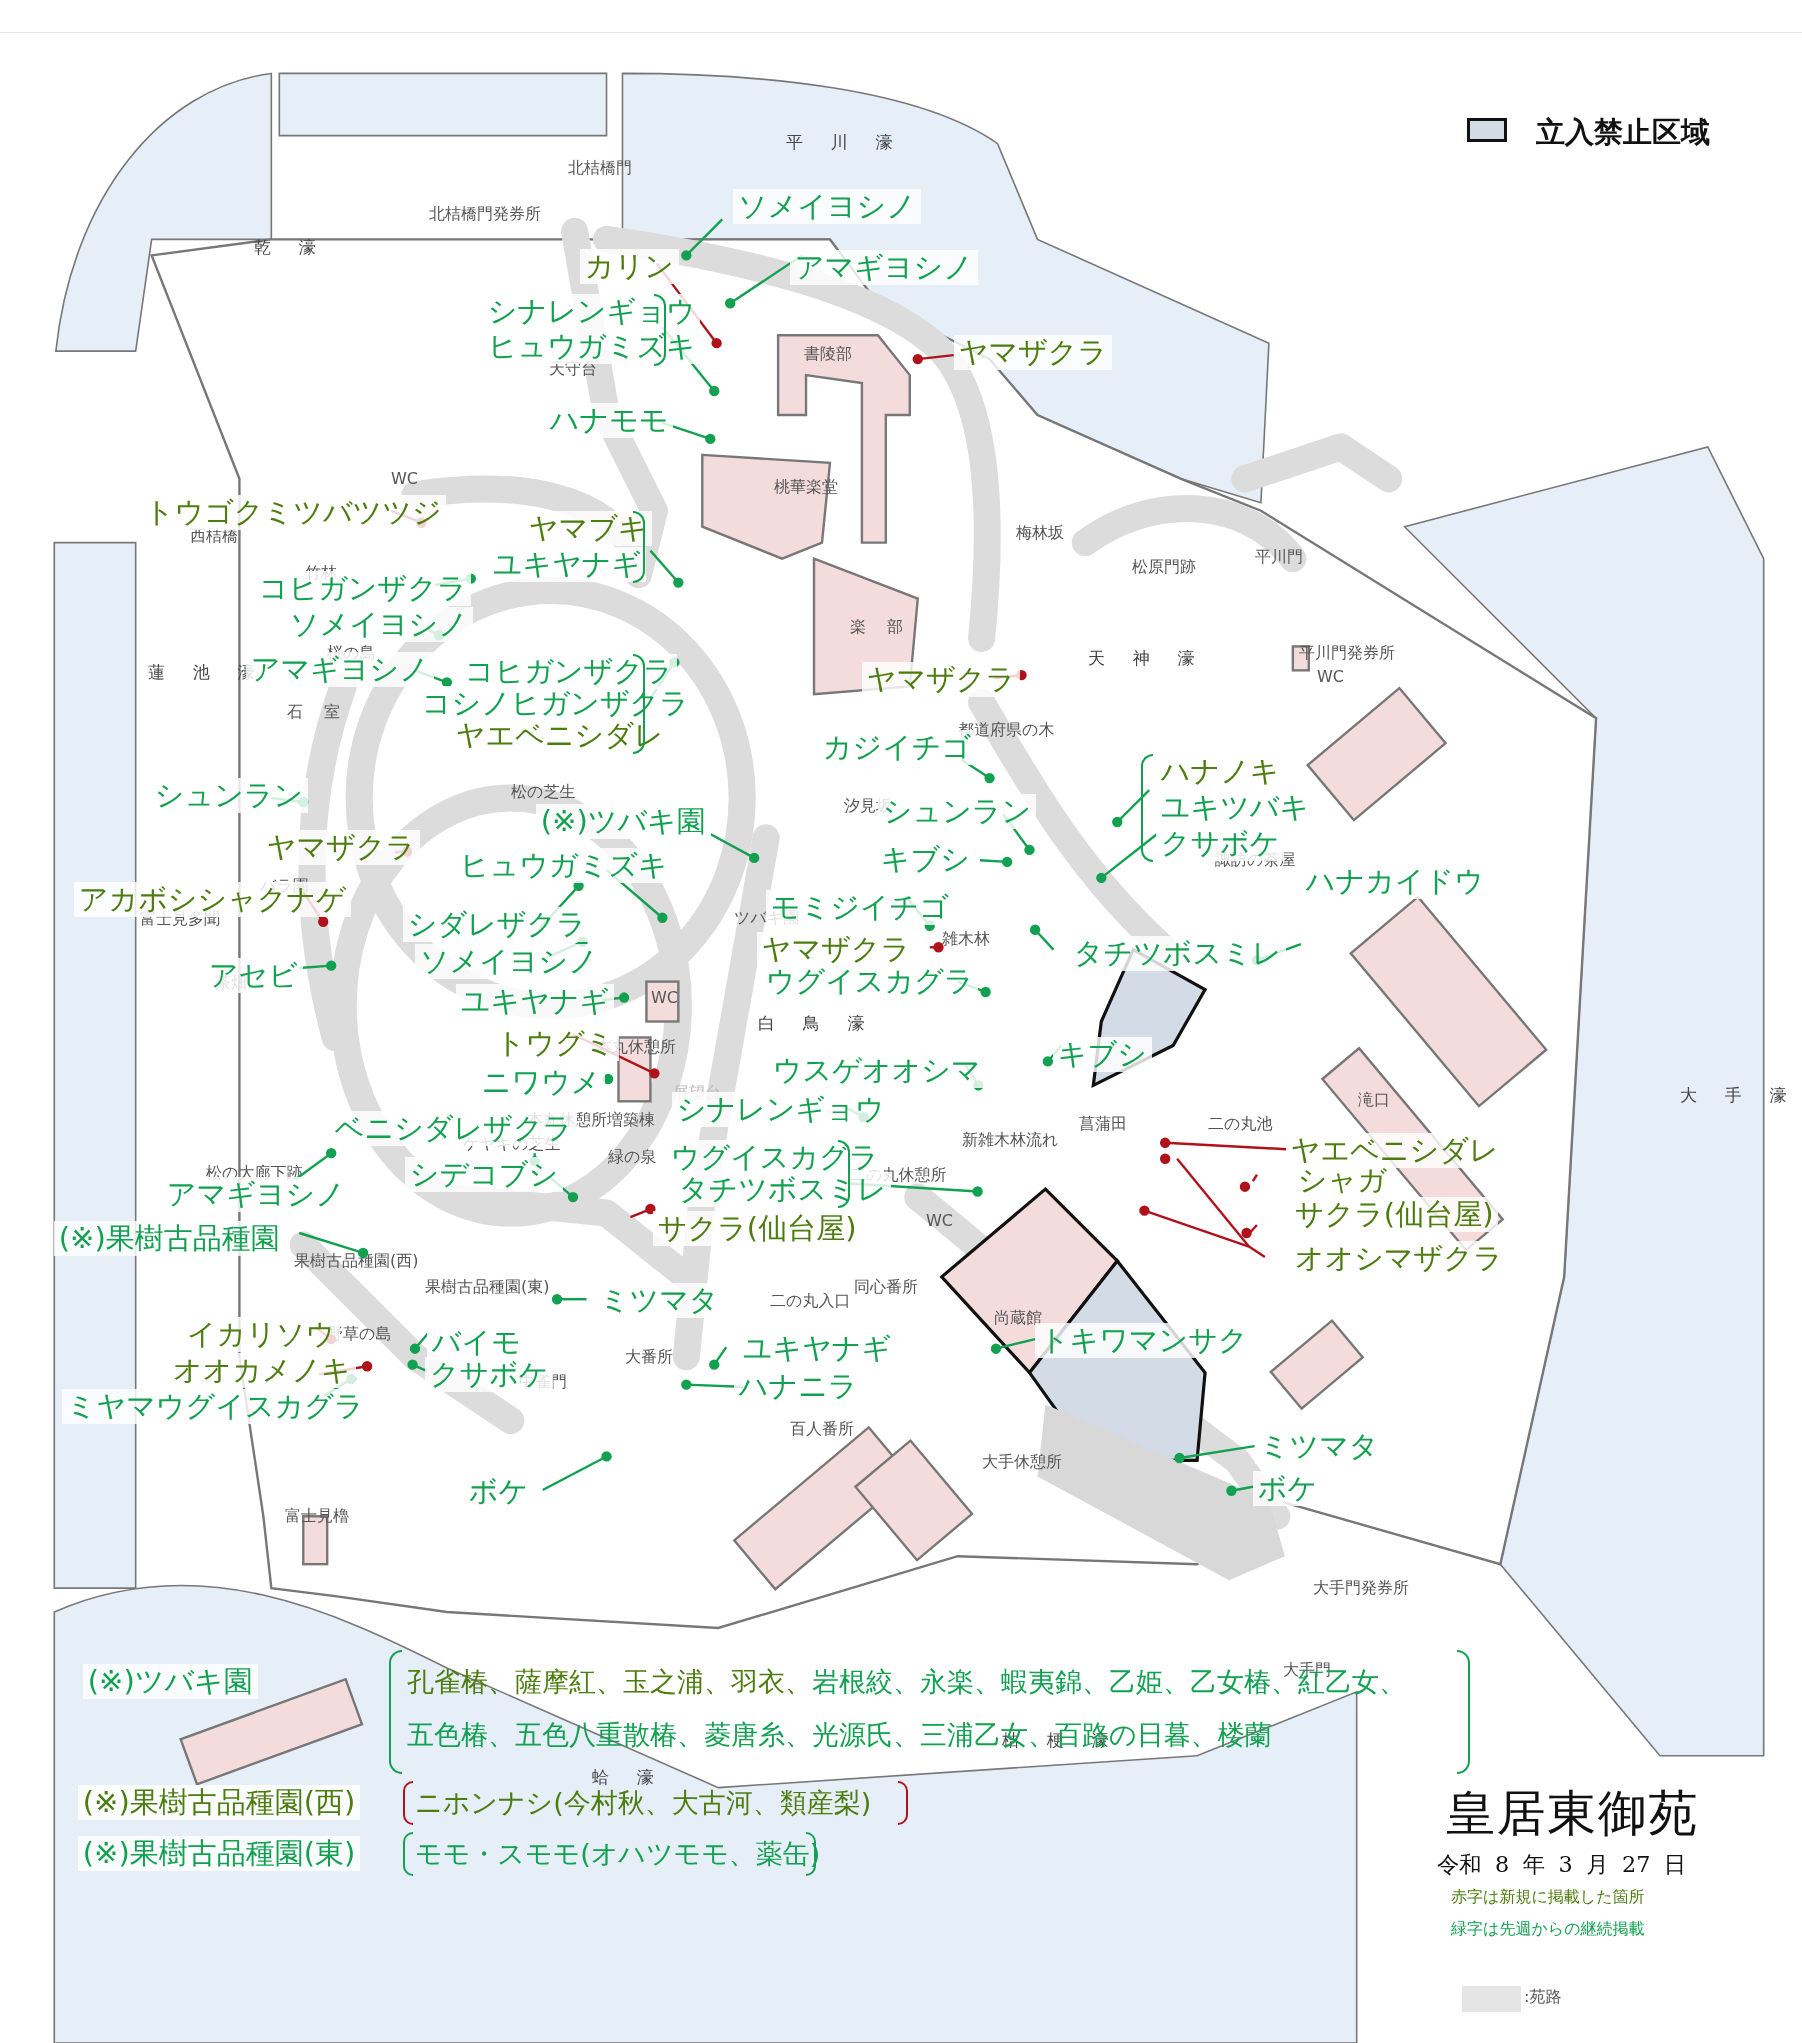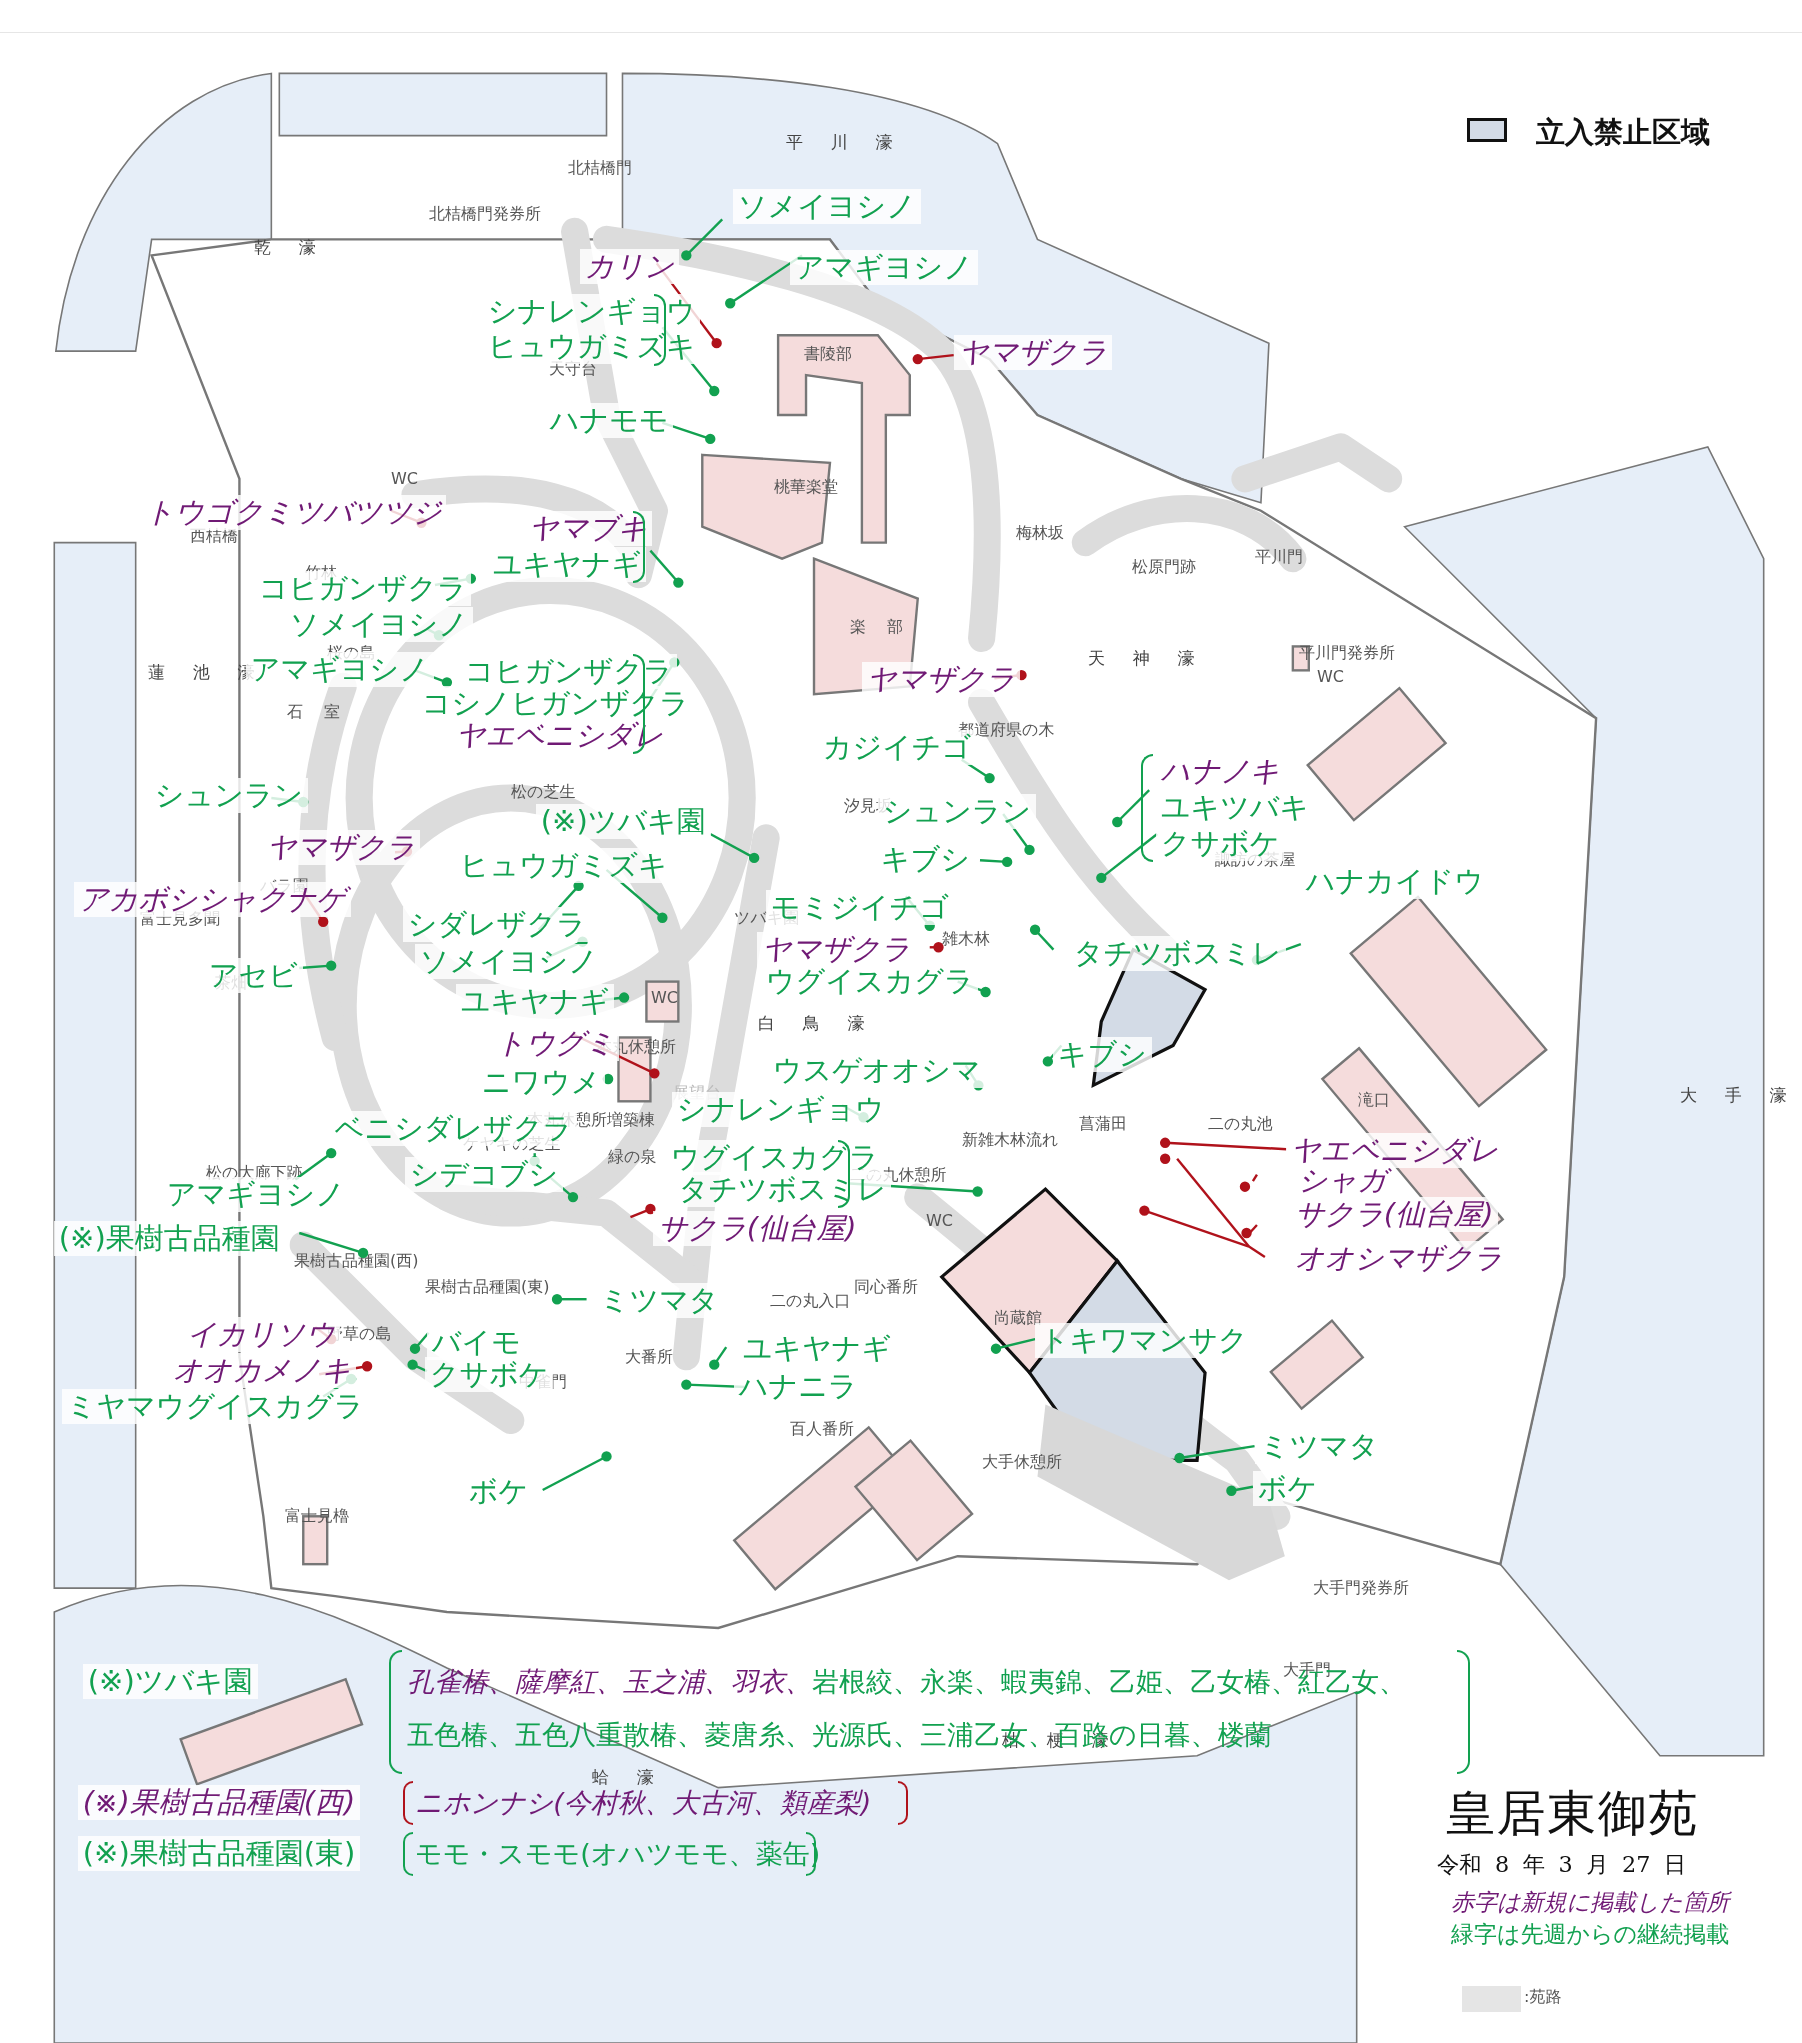--- a/index.html
+++ b/index.html
@@ -3,33 +3,33 @@
 <meta charset="utf-8">
 <style>
   html, body { margin: 0; padding: 0; background: #ffffff; }
   body { width: 1802px; height: 2043px; position: relative; overflow: hidden;
          font-family: "DejaVu Sans", "Liberation Sans", sans-serif; }
   .topbar { position: absolute; left: 0; top: 0; width: 1802px; height: 32px; background: #fff;
             border-bottom: 1.6px solid #e6e6e6; }
   #basemap { position: absolute; left: 0; top: 0; }
   .lbl { position: absolute; white-space: nowrap; line-height: 1; font-weight: normal; }
   .lbl.bg { background: rgba(255,255,255,0.82); padding: 3.2px 4.8px; }
-  .red { color: #701a75; font-style: italic; }
+  .red { color: #4d7c0f; }
   .green { color: #12a150; }
   .place { color: #555; font-size: 16px; }
   .moat { color: #444; font-size: 17px; letter-spacing: 11.2px; }
   .sp { font-size: 29px; }
   .legend-box { position: absolute; left: 1467px; top: 118px; width: 40px; height: 24px;
                 background: #d3dbe6; border: 3.2px solid #111; box-sizing: border-box; }
   .legend-text { position: absolute; left: 1536px; top: 113px; font-size: 29px; font-weight: bold; color: #111; }
   .title { position: absolute; left: 1446px; top: 1781px; font-family: "DejaVu Serif", "Liberation Serif", serif;
            font-size: 49px; color: #111; letter-spacing: 1.6px; }
   .date { position: absolute; left: 1437px; top: 1850px; font-family: "DejaVu Serif", "Liberation Serif", serif;
           font-size: 22.3px; color: #111; word-spacing: 6.4px; }
-  .note { position: absolute; font-size: 23px; }
+  .note { position: absolute; font-size: 16px; }
   .path-swatch { position: absolute; left: 1462px; top: 1986px; width: 59px; height: 25.5px; background: #e5e5e5; }
   .path-label { position: absolute; left: 1524px; top: 1987px; font-size: 16px; color: #555; }
   .bracket { position: absolute; border: 2.4px solid; border-right: none; border-radius: 17.6px 0 0 17.6px; }
   .bracket.right { border: 2.4px solid; border-left: none; border-radius: 0 17.6px 17.6px 0; }
   .list-row { position: absolute; font-size: 27px; white-space: nowrap; }
 </style>
 </head>
 <body>
 
 <div class="topbar"></div>

